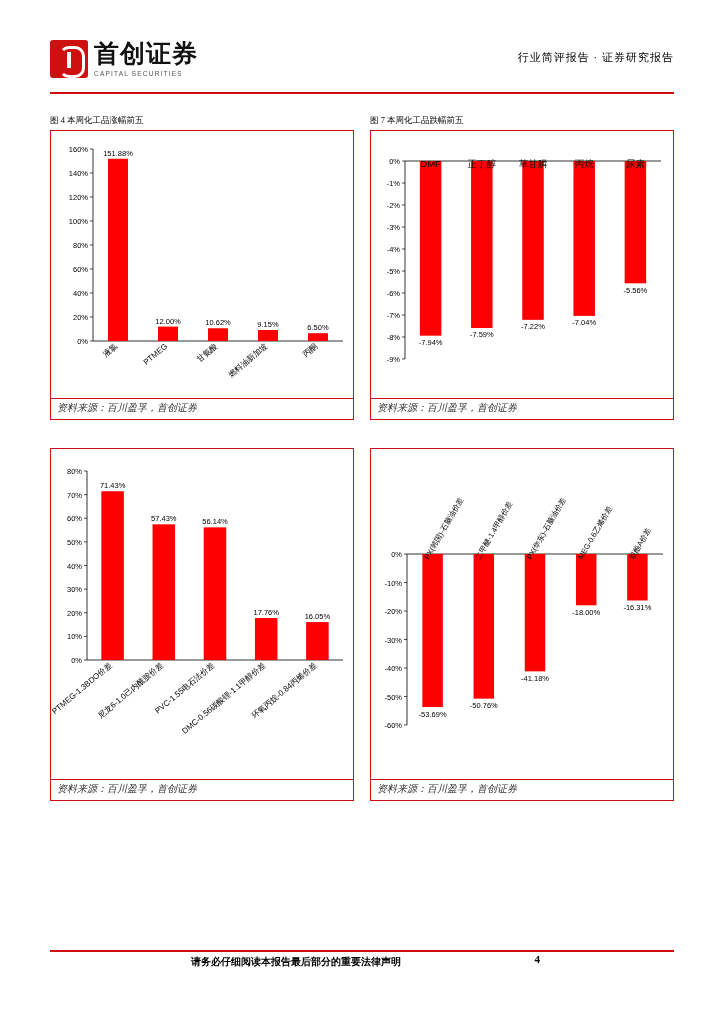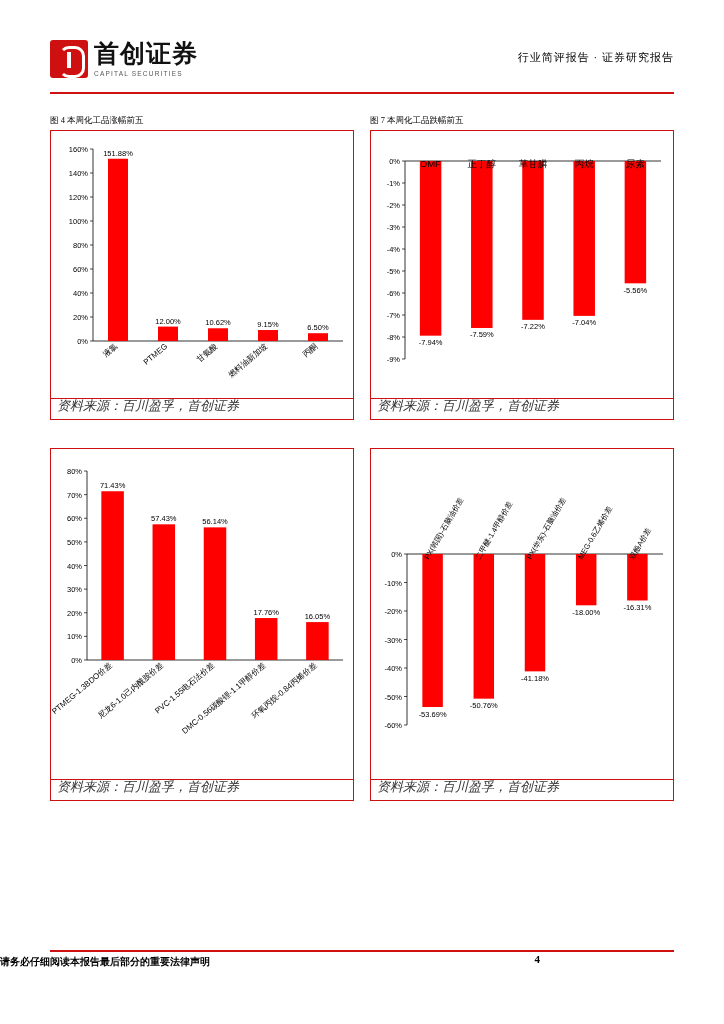--- a/index.html
+++ b/index.html
@@ -27,31 +27,31 @@
   }
   .logo-cn{font-family:"Liberation Serif",serif;font-size:25px;font-weight:bold;letter-spacing:1px;color:#111;line-height:1;}
   .logo-en{font-size:6.5px;letter-spacing:1.2px;color:#555;margin-top:4px;font-family:"Liberation Sans",sans-serif;}
   .header-right{position:absolute;right:0;top:10px;font-size:11px;font-weight:normal;letter-spacing:1px;}
   .header-rule{position:absolute;left:0;top:52px;width:624px;height:2px;background:#cf1010;}
 
   
   .panel{position:absolute;width:304px;}
   .panel-title{font-size:8.5px;color:#000;margin-bottom:3px;font-family:"Liberation Serif",serif;}
   .panel-box{border:1px solid #cf1010;box-sizing:border-box;position:relative;background:#fff;}
-  .src{position:absolute;left:6px;bottom:4px;font-size:13px;font-style:italic;color:#333;}
+  .src{position:absolute;left:6px;bottom:4px;font-size:10px;font-style:italic;color:#333;}
   .src-rule{position:absolute;left:0;right:0;bottom:20px;height:1px;background:#cf1010;}
 
   
   .chart{position:absolute;left:0;top:0;right:0;bottom:0;}
   svg{display:block;}
   text{font-family:"Liberation Sans",sans-serif;}
 
   
   .footer-rule{position:absolute;left:50px;top:950px;width:624px;height:2px;background:#cf1010;}
-  .footer-text{position:absolute;left:0;right:0;top:955px;font-size:10px;font-weight:bold;}
+  .footer-text{position:absolute;left:0;right:0;top:955px;text-align:center;font-size:10px;font-weight:bold;}
   .footer-page{position:absolute;right:52px;top:953px;font-size:11px;font-weight:bold;}
 </style>
 </head>
 <body>
 
 <div class="page">
 
   <div class="header">
     <div class="logo">
       <div class="logo-mark"></div>

